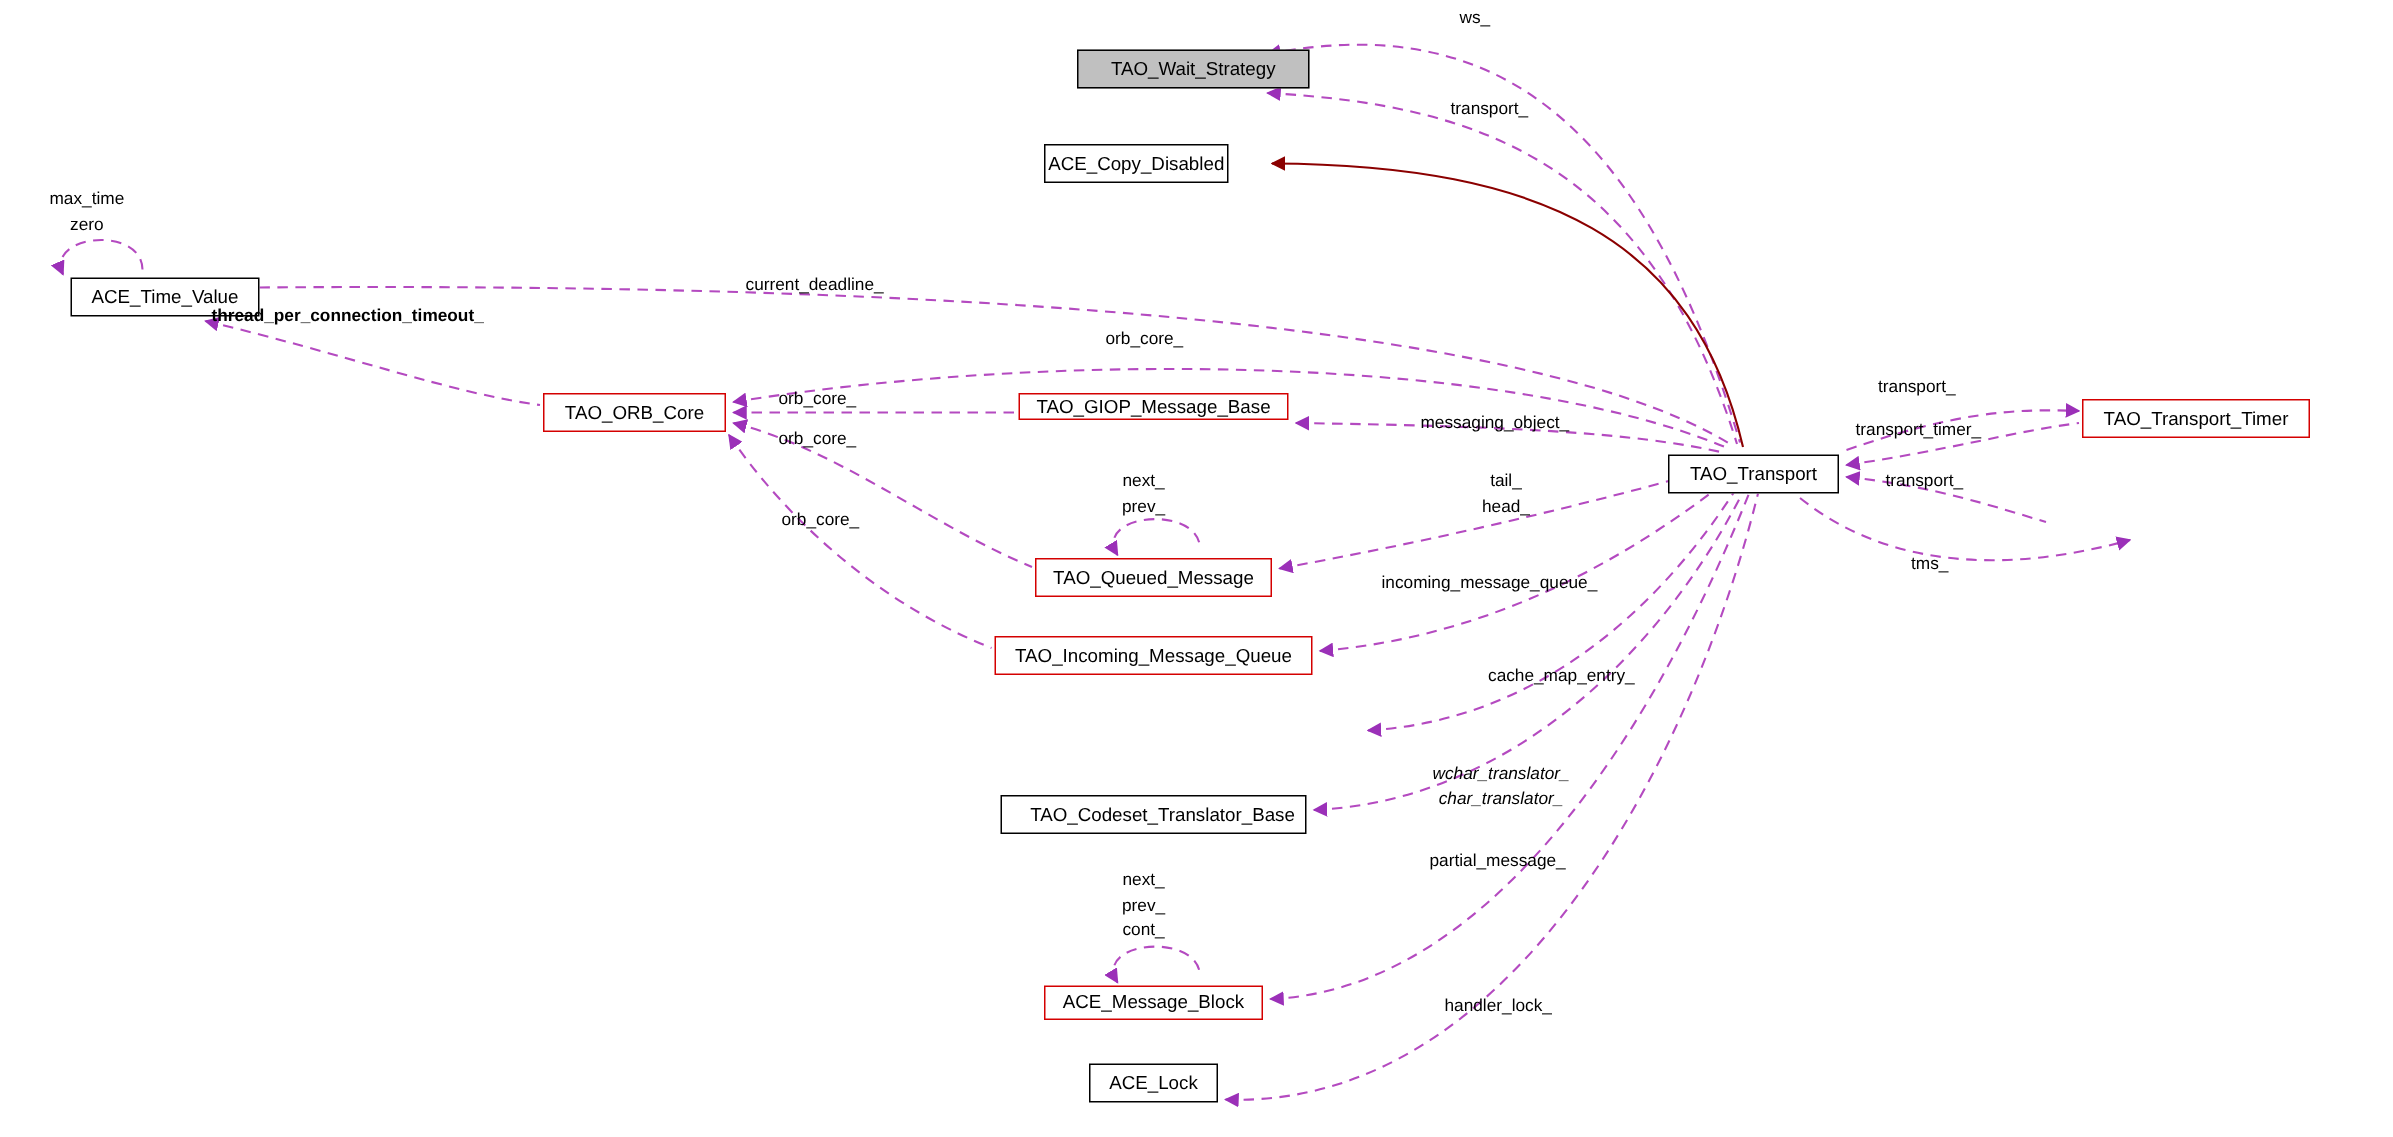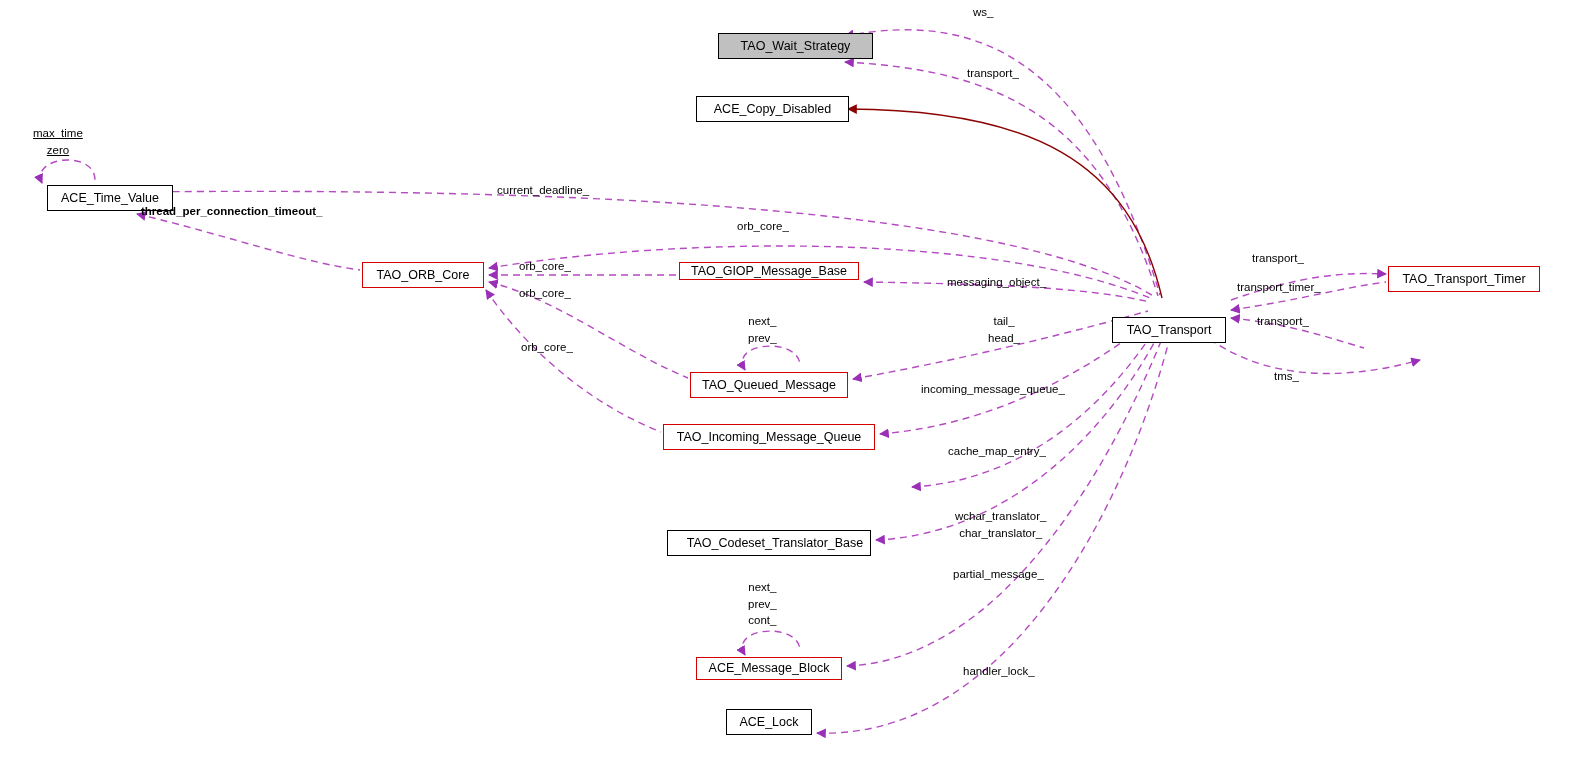--- a/index.html
+++ b/index.html
@@ -108,54 +108,54 @@
 
       <path d="M 42 183 C 30 156 95 150 95 180" marker-start="url(#arrP)"></path>
     </g>
 
     <g fill="none" stroke="#8b0000" stroke-width="1.4">
       <path d="M 848 109 C 1030 110 1130 160 1162 298" marker-start="url(#arrD)"></path>
     </g>
   </svg>
 
   <div class="node gray" style="left:698px;top:33px;width:155px;height:26px;margin-left:20px;">TAO_Wait_Strategy</div>
-  <div class="node" style="left:696px;top:96px;width:153px;height:26px;">ACE_Copy_Disabled</div>
+  <div class="node" style="left:696px;top:96px;width:123px;height:26px;">ACE_Copy_Disabled</div>
   <div class="node" style="left:6px;top:185px;width:126px;height:26px;margin-left:41px;">ACE_Time_Value</div>
   <div class="node red" style="left:362px;top:262px;width:122px;height:26px;">TAO_ORB_Core</div>
   <div class="node red" style="left:679px;top:262px;width:180px;height:18px;">TAO_GIOP_Message_Base</div>
-  <div class="node" style="left:1112px;top:317px;width:114px;height:26px;">TAO_Transport</div>
+  <div class="node" style="left:1112px;top:303px;width:114px;height:26px;">TAO_Transport</div>
   <div class="node red" style="left:1388px;top:266px;width:152px;height:26px;">TAO_Transport_Timer</div>
   <div class="node red" style="left:690px;top:372px;width:158px;height:26px;">TAO_Queued_Message</div>
   <div class="node red" style="left:663px;top:424px;width:212px;height:26px;">TAO_Incoming_Message_Queue</div>
   <div class="node" style="left:667px;top:530px;width:204px;height:26px;padding-left:20px;">TAO_Codeset_Translator_Base</div>
   <div class="node red" style="left:696px;top:657px;width:146px;height:23px;">ACE_Message_Block</div>
   <div class="node" style="left:726px;top:709px;width:86px;height:26px;">ACE_Lock</div>
 
   <div class="edge-label" style="left:973px;top:4px;">ws_</div>
   <div class="edge-label" style="left:967px;top:65px;">transport_</div>
-  <div class="edge-label" style="left:33px;top:125px;text-decoration:underline;">max_time
+  <div class="edge-label" style="left:33px;top:125px;">max_time
 zero</div>
   <div class="edge-label" style="left:497px;top:182px;">current_deadline_</div>
   <div class="edge-label" style="left:141px;top:203px;font-weight:bold;">thread_per_connection_timeout_</div>
   <div class="edge-label" style="left:737px;top:218px;">orb_core_</div>
   <div class="edge-label" style="left:519px;top:258px;">orb_core_</div>
   <div class="edge-label" style="left:947px;top:274px;">messaging_object_</div>
   <div class="edge-label" style="left:519px;top:285px;">orb_core_</div>
   <div class="edge-label" style="left:1252px;top:250px;">transport_</div>
   <div class="edge-label" style="left:1237px;top:279px;">transport_timer_</div>
   <div class="edge-label" style="left:1257px;top:313px;">transport_</div>
   <div class="edge-label" style="left:748px;top:313px;">next_
 prev_</div>
   <div class="edge-label" style="left:988px;top:313px;">tail_
 head_</div>
   <div class="edge-label" style="left:521px;top:339px;">orb_core_</div>
   <div class="edge-label" style="left:1274px;top:368px;">tms_</div>
   <div class="edge-label" style="left:921px;top:381px;">incoming_message_queue_</div>
-  <div class="edge-label" style="left:948px;top:443px;">cache_map_entry_</div>
-  <div class="edge-label" style="left:955px;top:508px;">wchar_translator_
+  <div class="edge-label" style="left:992px;top:443px;">cache_map_entry_</div>
+  <div class="edge-label" style="left:955px;top:508px;font-style:italic;">wchar_translator_
 char_translator_</div>
   <div class="edge-label" style="left:953px;top:566px;">partial_message_</div>
   <div class="edge-label" style="left:748px;top:579px;">next_
 prev_
 cont_</div>
   <div class="edge-label" style="left:963px;top:663px;">handler_lock_</div>
 
 </div>
 
 </body></html>

